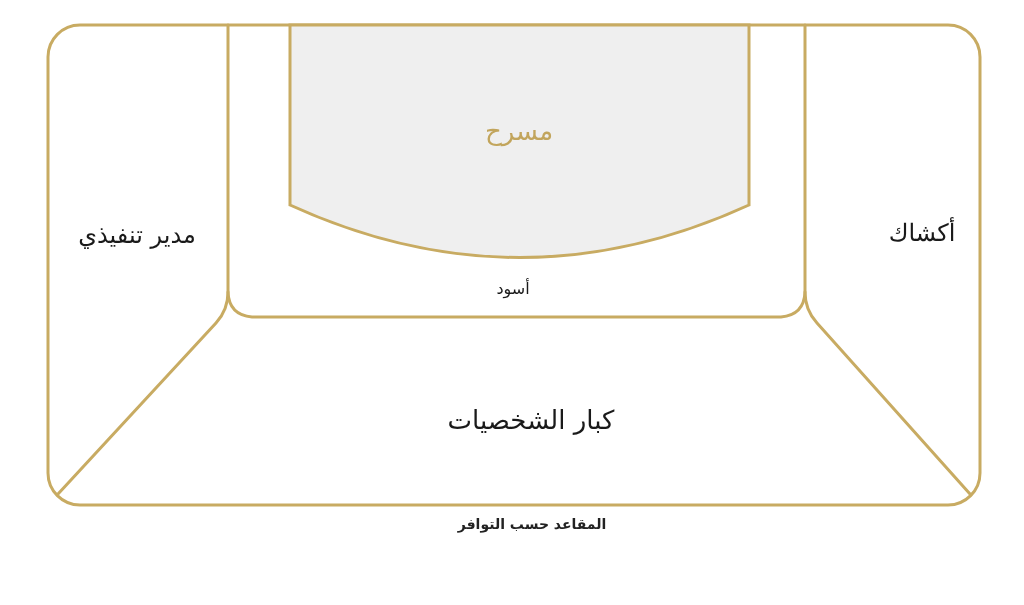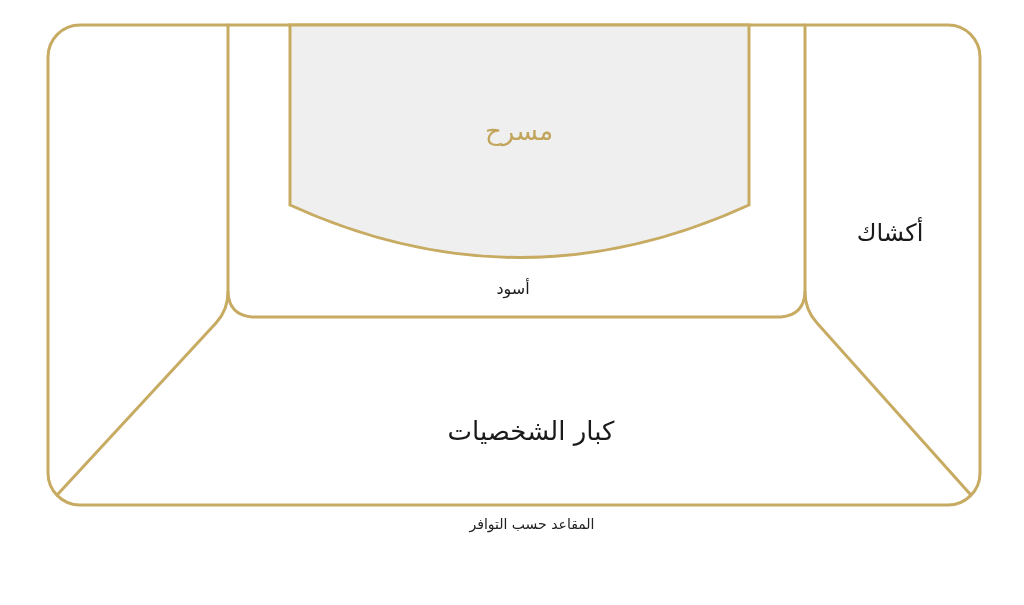--- a/index.html
+++ b/index.html
@@ -28,21 +28,21 @@
   .exec-lbl{font-size:24px;font-weight:500;}
   .kiosk-lbl{font-size:24px;font-weight:500;}
   .black-lbl{font-size:16px;font-weight:500;}
   .vip-lbl{font-size:26px;font-weight:500;}
   .caption{
     position:absolute;left:40px;right:0;top:516px;
     display:flex;justify-content:center;align-items:baseline;gap:20px;
     color:var(--text);
   }
   .cap-main{font-size:27px;font-weight:700;}
-  .cap-note{font-size:14px;font-weight:400;color:#222222;text-align:center;}
+  .cap-note{font-size:14px;font-weight:700;color:#222222;text-align:center;}
   .region{position:absolute;background:transparent;}
 </style>
 </head>
 <body>
 
 <div class="canvas">
 
   <svg width="1024" height="605" viewBox="0 0 1024 605">
 
     <rect x="48" y="25" width="932" height="480" rx="32" class="gold-line"></rect>
@@ -57,24 +57,25 @@
   </svg>
 
   <div class="region" style="left:50px;top:27px;width:176px;height:286px;"></div>
   <div class="region" style="left:807px;top:27px;width:171px;height:286px;"></div>
   <div class="region" style="left:230px;top:262px;width:573px;height:53px;"></div>
   <div class="region" style="left:230px;top:319px;width:573px;height:182px;"></div>
   <div class="region" style="left:290px;top:25px;width:459px;height:233px;"></div>
 
   <div class="lbl stage-lbl" dir="rtl" style="left:519px;top:131px;">مسرح</div>
 
+  <div class="lbl exec-lbl" dir="rtl" style="left:137px;top:235px;">مدير تنفيذي</div>
 
-  <div class="lbl kiosk-lbl" dir="rtl" style="left:890px;top:233px;">أكشاك</div>
+  <div class="lbl kiosk-lbl" dir="rtl" style="left:922px;top:233px;font-family:Liberation Serif, serif;">أكشاك</div>
 
   <div class="lbl black-lbl" dir="rtl" style="left:513px;top:288px;">أسود</div>
 
-  <div class="lbl vip-lbl" dir="rtl" style="left:531px;top:431px;">كبار الشخصيات</div>
+  <div class="lbl vip-lbl" dir="rtl" style="left:531px;top:420px;">كبار الشخصيات</div>
 
   <div class="caption" dir="rtl">
     <span class="cap-note">المقاعد حسب التوافر</span>
   </div>
 
 </div>
 
 </body></html>

